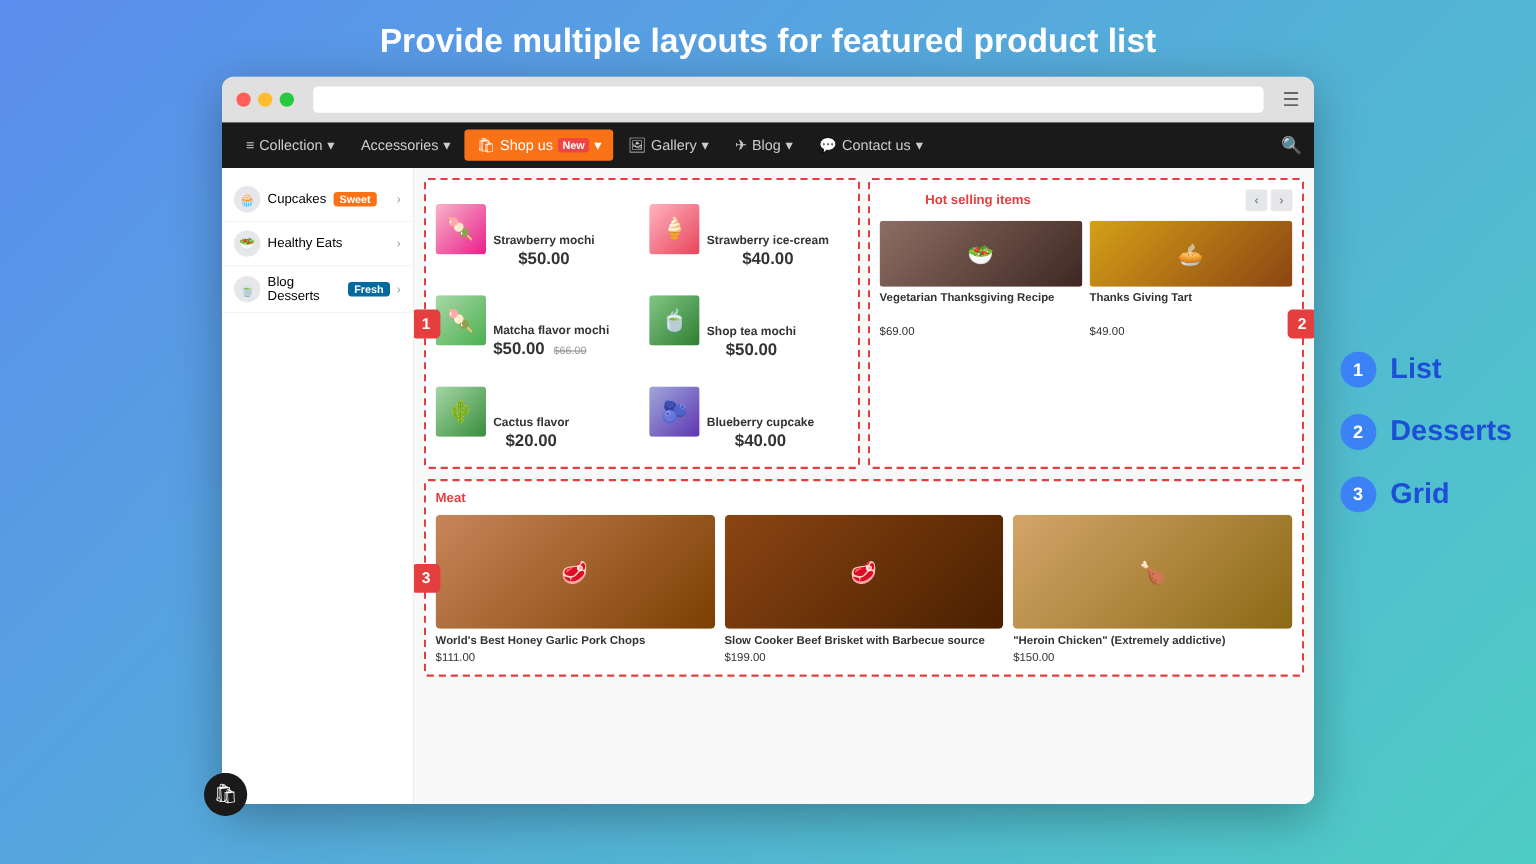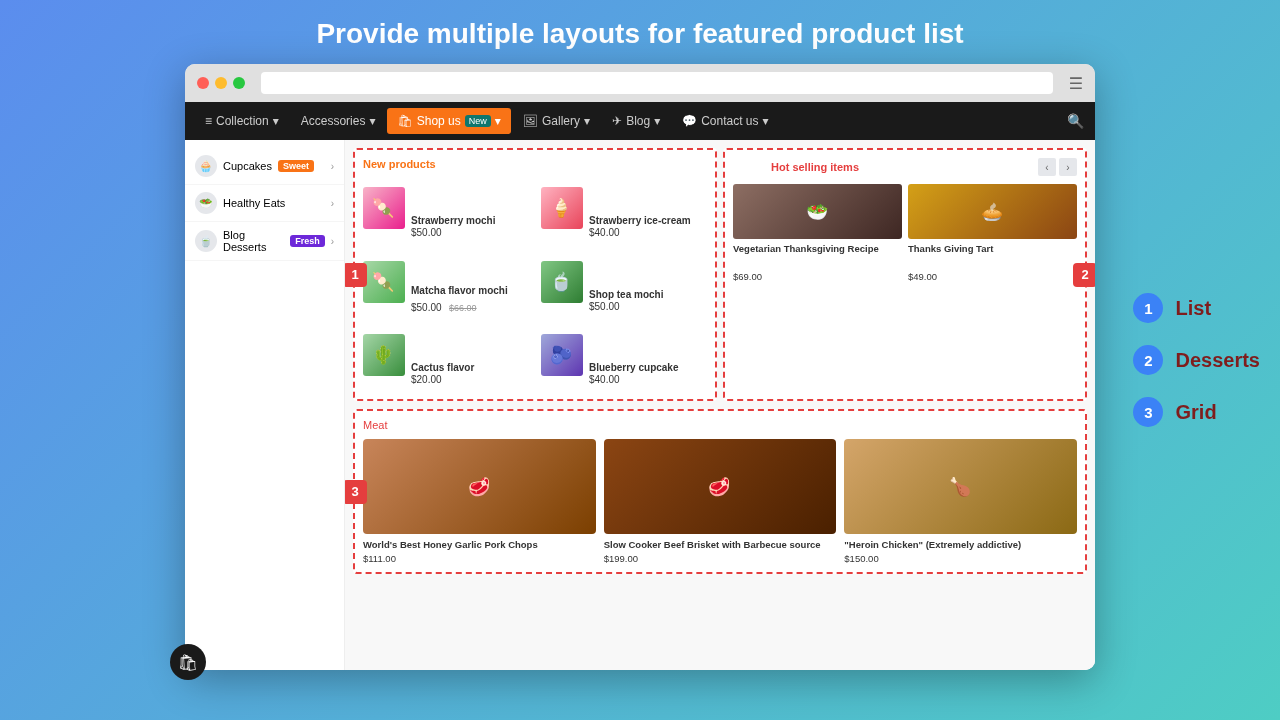--- a/index.html
+++ b/index.html
@@ -72,26 +72,26 @@
       align-items: center;
       gap: 4px;
       border-radius: 3px;
     }
     .nav-item.active {
       background: #f97316;
       color: white;
       border-radius: 3px;
     }
     .nav-badge {
-      background: #0f766e;
+      background: #ef4444;
       color: white;
       font-size: 9px;
       padding: 1px 4px;
       border-radius: 3px;
-      font-weight: 400;
+      font-weight: 700;
     }
     .nav-search { margin-left: auto; color: #ccc; font-size: 14px; }
 
     .main-content {
       display: flex;
       background: white;
       height: 530px;
       overflow: hidden;
     }
 
@@ -113,21 +113,21 @@
     }
     .sidebar-tag {
       background: #f97316;
       color: white;
       font-size: 9px;
       padding: 1px 5px;
       border-radius: 3px;
       font-weight: 600;
     }
     .sidebar-tag-fresh {
-      background: #6d28d9;
+      background: #0369a1;
     }
     .chevron { color: #999; font-size: 10px; margin-left: auto; }
     .avatar-circle {
       width: 22px; height: 22px; border-radius: 50%;
       background: #e5e7eb; display: inline-flex;
       align-items: center; justify-content: center; flex-shrink: 0;
     }
 
     .content-area {
       flex: 1;
@@ -181,23 +181,24 @@
       overflow: hidden;
     }
     .product-name {
       font-size: 10px;
       font-weight: 600;
       color: #333;
       line-height: 1.3;
       margin-top: 36px;
     }
     .product-price {
-      font-size: 10px;
+      font-size: 14px;
       color: #333;
-      font-weight: 400;
+      font-weight: 700;
+      text-align: center;
     }
     .product-price-old {
       font-size: 9px;
       color: #999;
       text-decoration: line-through;
       margin-left: 3px;
     }
 
     
     .hot-products-grid {
@@ -248,21 +249,21 @@
       justify-content: center;
       color: #666;
     }
 
     
     .section-box.meat {
       margin-top: 0;
     }
     .meat-section-title {
       font-size: 11px;
-      font-weight: 400;
+      font-weight: 700;
       color: #e53e3e;
       margin-bottom: 8px;
     }
     .grid-products {
       display: grid;
       grid-template-columns: repeat(3, 1fr);
       gap: 8px;
     }
     .grid-product-card {}
     .grid-product-img {
@@ -316,23 +317,23 @@
       justify-content: center;
       font-size: 15px;
       font-weight: 700;
       color: white;
       flex-shrink: 0;
     }
     .legend-badge-1 { background: #3b82f6; }
     .legend-badge-2 { background: #3b82f6; }
     .legend-badge-3 { background: #3b82f6; }
     .legend-label {
-      font-size: 20px;
-      font-weight: 700;
-      color: #7f1d1d;
+      font-size: 24px;
+      font-weight: 700;
+      color: #1d4ed8;
     }
 
     
     .shopify-icon {
       position: absolute;
       bottom: 40px;
       left: 170px;
       width: 36px;
       height: 36px;
       border-radius: 50%;
@@ -437,21 +438,20 @@
         <span class="chevron">›</span>
       </div>
     </div>
 
     <div class="content-area">
 
       <div class="top-sections">
 
         <div class="section-box new-products" style="position:relative;">
           <div class="badge-num badge-1">1</div>
-          <div class="section-title">New products</div>
 
           <div style="display:grid; grid-template-columns:1fr 1fr; gap:4px 12px;">
 
             <div class="product-list-item">
               <div class="product-thumb">
                   <div class="food-img img-strawberry-mochi">🍡</div>
                 </div>
               <div>
                 <div class="product-name">Strawberry mochi</div>
                 <div class="product-price">$50.00</div>

